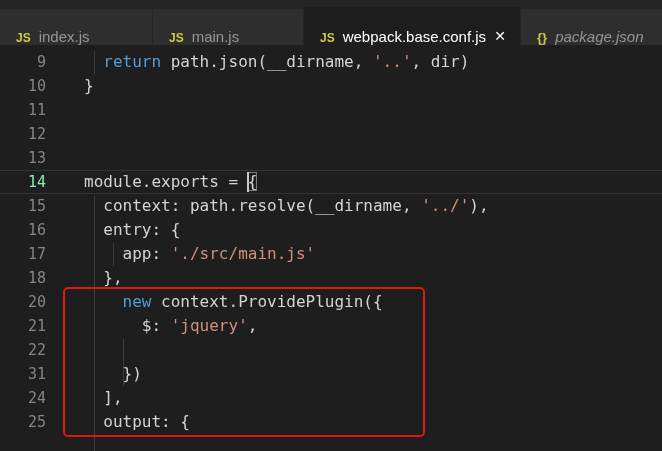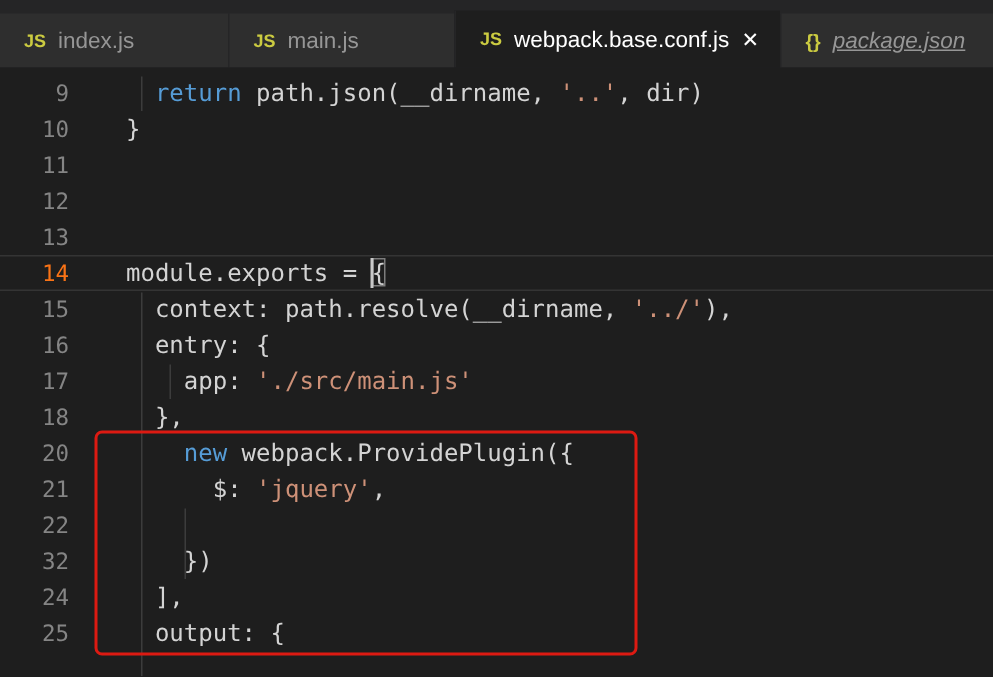--- a/index.html
+++ b/index.html
@@ -5,58 +5,58 @@
   html,body{margin:0;padding:0;}
   body{
     width:662px;height:451px;overflow:hidden;background:#1e1e1e;
     font-family:"Liberation Sans",sans-serif;position:relative;
   }
   
   .tabbar{
     height:45px;background:#252526;display:flex;align-items:flex-end;
   }
   .tab{
-    height:36px;display:flex;align-items:center;box-sizing:border-box;
+    height:36px;display:flex;align-items:flex-end;box-sizing:border-box;
     background:#2e2e2e;color:#969696;font-size:15px;padding:0 10px 0 16px;
     border-left:1px solid #252526;cursor:pointer;flex:0 0 auto;overflow:hidden;
     white-space:nowrap;
   }
   .tab:nth-child(1){width:152px;border-left:none;}
   .tab:nth-child(2){width:151px;}
   .tab:nth-child(3){width:217px;}
   .tab:nth-child(4){flex:1 1 auto;}
   .tab.active{background:#1e1e1e;color:#ffffff;height:38px;}
   .file-icon{
     font-weight:bold;font-size:12px;color:#cbcb41;margin-right:8px;
     font-family:"Liberation Sans",sans-serif;letter-spacing:0;
   }
   .braces{font-size:13px;}
   .tab-label{flex:0 1 auto;}
-  .tab-label.italic{font-style:italic;text-decoration:underline;}
+  .tab-label.italic{font-style:italic;}
   .tab-close{
     margin-left:auto;background:none;border:none;color:#ffffff;
     font-size:14px;line-height:14px;padding:2px 4px;cursor:pointer;
   }
   
   .editor{
     position:relative;height:406px;padding-top:5px;box-sizing:border-box;
     background:#1e1e1e;overflow:hidden;
     font-family:"DejaVu Sans Mono","Liberation Mono",monospace;font-size:16px;
   }
   .row{
     display:flex;height:24px;line-height:24px;position:relative;z-index:2;
   }
   .row.current{
     box-shadow:inset 0 1px 0 #343434, inset 0 -1px 0 #343434;
   }
   .gut{
     flex:0 0 46px;text-align:right;color:#858585;font-size:15px;
     user-select:none;
   }
-  .row.current .gut{color:#f97316;}
+  .row.current .gut{color:#86efac;}
   .code{
     margin:0 0 0 38px;white-space:pre;color:#d4d4d4;
     font-family:inherit;font-size:inherit;line-height:inherit;
   }
   .tk-kw{color:#569cd6;}
   .tk-str{color:#ce9178;}
   .tk-txt{color:#d4d4d4;}
   .tk-brk{color:#d4d4d4;outline:1px solid #7d7d7d;outline-offset:-1px;background:#1e1e1e;}
   
   .indent-guide{position:absolute;width:1px;background:#3c3c3c;z-index:1;pointer-events:none;}
@@ -134,31 +134,31 @@
       <div class="row">
         <span class="gut">17</span>
         <pre class="code"><span class="tk-txt">    app: </span><span class="tk-str">'./src/main.js'</span></pre>
       </div>
       <div class="row">
         <span class="gut">18</span>
         <pre class="code"><span class="tk-txt">  },</span></pre>
       </div>
       <div class="row">
         <span class="gut">20</span>
-        <pre class="code"><span class="tk-txt">    </span><span class="tk-kw">new</span><span class="tk-txt"> webpack.ProvidePlugin({</span></pre>
+        <pre class="code"><span class="tk-txt">    </span><span class="tk-kw">new</span><span class="tk-txt"> context.ProvidePlugin({</span></pre>
       </div>
       <div class="row">
         <span class="gut">21</span>
         <pre class="code"><span class="tk-txt">      $: </span><span class="tk-str">'jquery'</span><span class="tk-txt">,</span></pre>
       </div>
       <div class="row">
         <span class="gut">22</span>
       </div>
       <div class="row">
-        <span class="gut">32</span>
+        <span class="gut">31</span>
         <pre class="code"><span class="tk-txt">    })</span></pre>
       </div>
       <div class="row">
         <span class="gut">24</span>
         <pre class="code"><span class="tk-txt">  ],</span></pre>
       </div>
       <div class="row">
         <span class="gut">25</span>
         <pre class="code"><span class="tk-txt">  output: {</span></pre>
       </div>

